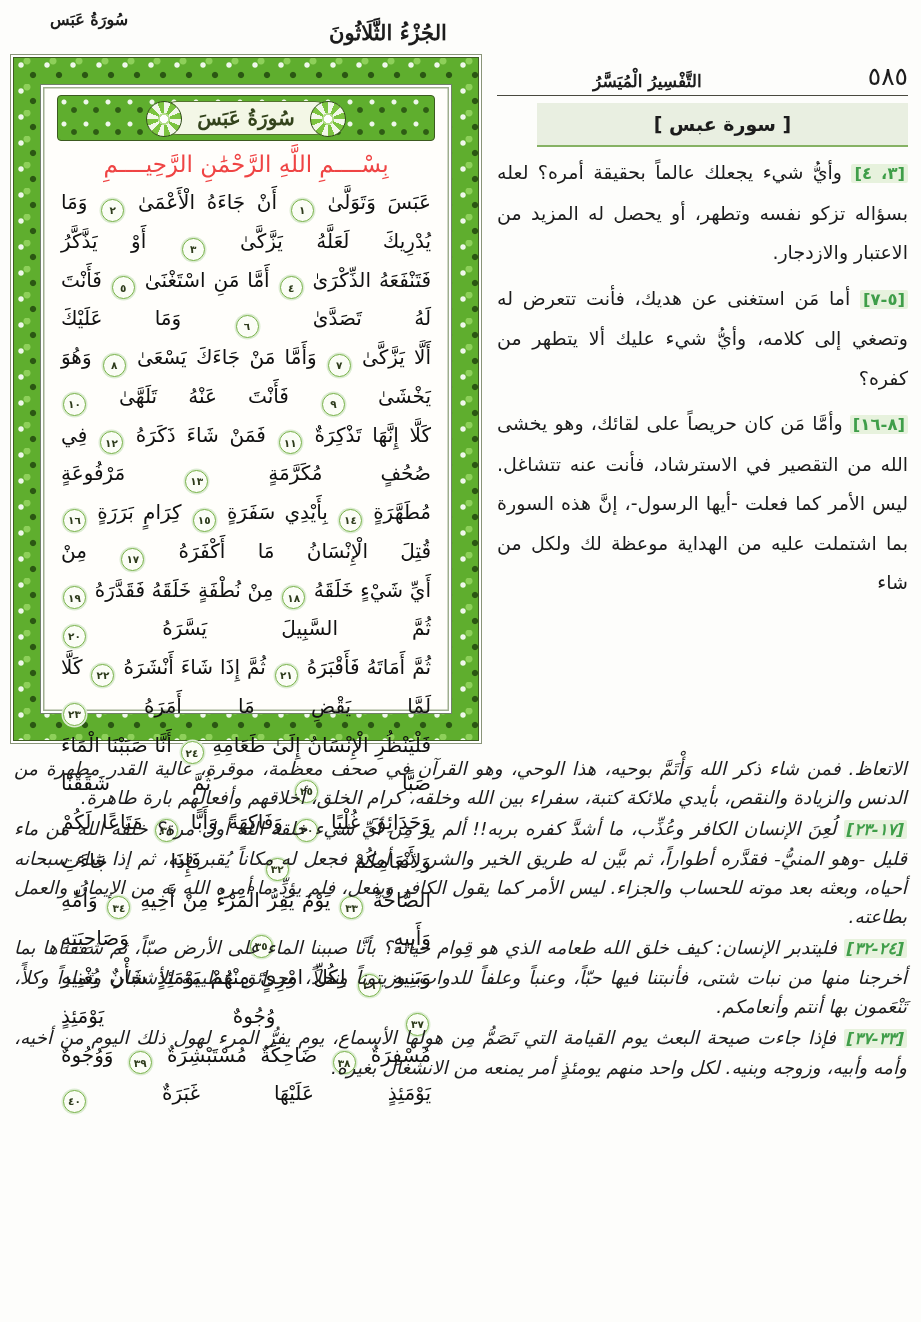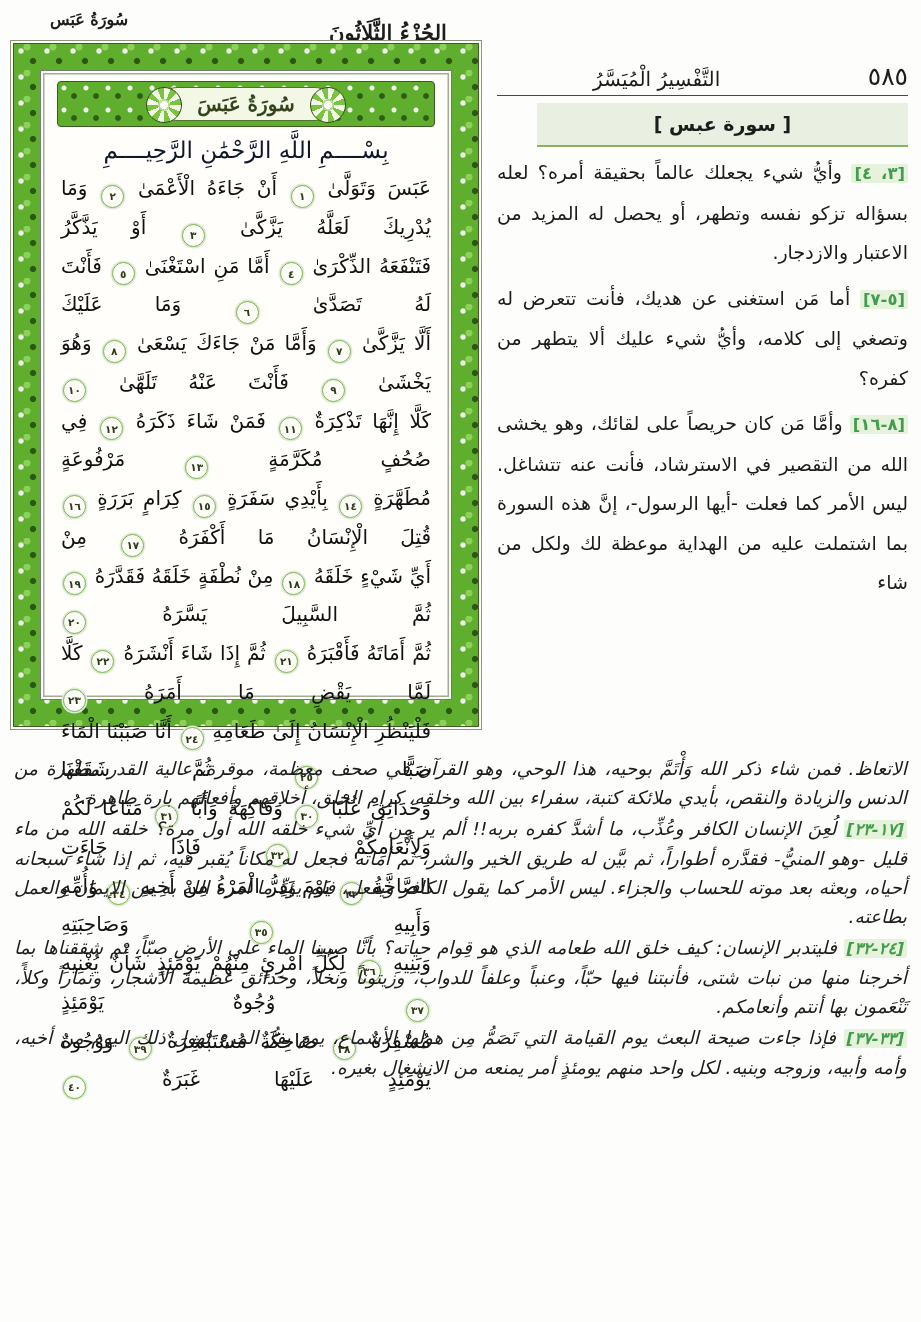--- a/index.html
+++ b/index.html
@@ -12,21 +12,21 @@
   .page{position:relative; width:921px; height:1322px; background:#fdfdfb; margin:0 auto;
         overflow:hidden; color:var(--ink);}
 
   
   .hdr-left{position:absolute; top:10px; left:50px; font-size:16px; font-weight:bold;
             font-family:"DejaVu Serif", serif;}
   .hdr-center{position:absolute; top:20px; left:283px; width:210px; text-align:center;
               font-size:21px; font-weight:bold; font-family:"DejaVu Serif", serif;}
 
   
-  .mushaf{position:absolute; top:40px; left:10px; width:472px; height:690px;
+  .mushaf{position:absolute; top:54px; left:10px; width:472px; height:690px;
           border:1px solid #8a9579; padding:2px; background:#fff;}
   .band{width:100%; height:100%; border:1px solid var(--frame-dark); padding:26px;
         background-color:var(--frame-green);
         background-image:
           radial-gradient(circle at 7px 7px, rgba(255,255,255,.9) 2.2px, transparent 3.2px),
           radial-gradient(circle at 19px 17px, rgba(34,72,14,.85) 2.6px, transparent 3.6px),
           radial-gradient(circle at 13px 3px, #8ed05a 3px, transparent 4px);
         background-size:26px 26px;}
   .sheet{width:100%; height:100%; background:#fffefb; border:1px solid #71806a;
          box-shadow: inset 0 0 0 2px #fff, inset 0 0 0 3.5px #9fae8f;
@@ -41,34 +41,34 @@
   .lens{background:#f3f7e6; border:1.2px solid #54722f; border-radius:24px; min-width:46%;
         height:34px; display:flex; align-items:center; justify-content:center;
         font-weight:bold; font-size:20px; color:#33431c; padding:0 18px;
         font-family:"DejaVu Serif", serif;}
   .rosette{position:absolute; top:5px; width:36px; height:36px; border-radius:50%;
            border:1.5px solid #2f4a17; background-color:#eaf4dc;
            background-image:
              radial-gradient(circle at 50% 50%, #fff 0 4px, #b5dd8d 4px 6px, transparent 6px),
              repeating-conic-gradient(#f2f7ea 0 22.5deg, #7cc440 22.5deg 45deg);}
   .rosette.r1{right:88px;} .rosette.r2{left:88px;}
-  .basmala{text-align:center; font-size:23px; margin:10px 0 6px; color:#0f172a;
+  .basmala{text-align:center; font-size:23px; margin:10px 0 6px; color:#ef4444;
            font-family:"DejaVu Serif", serif;}
   .quran-line{direction:rtl; text-align:justify; text-align-last:justify; font-size:20px;
               line-height:38.5px; color:#111; padding:0 6px; font-family:"DejaVu Sans", sans-serif;}
   .aya{display:inline-flex; width:23px; height:23px; border:1.5px solid #79b24a; border-radius:50%;
        align-items:center; justify-content:center; font-size:10.5px; font-weight:bold;
        color:#2c3a1a; background:#fbfdf6; margin:0 2px; vertical-align:-5px;
        box-shadow:0 0 0 1.5px #dcecd2; line-height:1;}
 
   
   .col{position:absolute; top:62px; left:497px; width:411px;}
   .col-hdr{display:flex; direction:ltr; justify-content:space-between; align-items:flex-end;
            padding-left:96px; padding-bottom:4px; border-bottom:1.8px solid #49493f;}
-  .tafsir-title{font-size:20px; font-weight:normal; font-family:"DejaVu Serif", serif;}
+  .tafsir-title{font-size:17px; font-weight:bold; font-family:"DejaVu Serif", serif;}
   .page-num{font-size:25px; font-weight:normal;}
   .banner{margin-top:7px; height:44px; width:calc(100% - 40px); background:var(--banner-bg);
           border-bottom:2px solid var(--banner-border); display:flex; align-items:center;
           justify-content:center; font-size:19px; font-weight:bold;}
   .para{direction:rtl; text-align:justify; font-size:19px; line-height:39.5px; color:var(--ink);
         margin-top:6px;}
   .range{color:var(--range-green); background:var(--range-bg); padding:0 3px; border-radius:2px;
          font-size:16.5px; font-weight:bold;}
 
   

